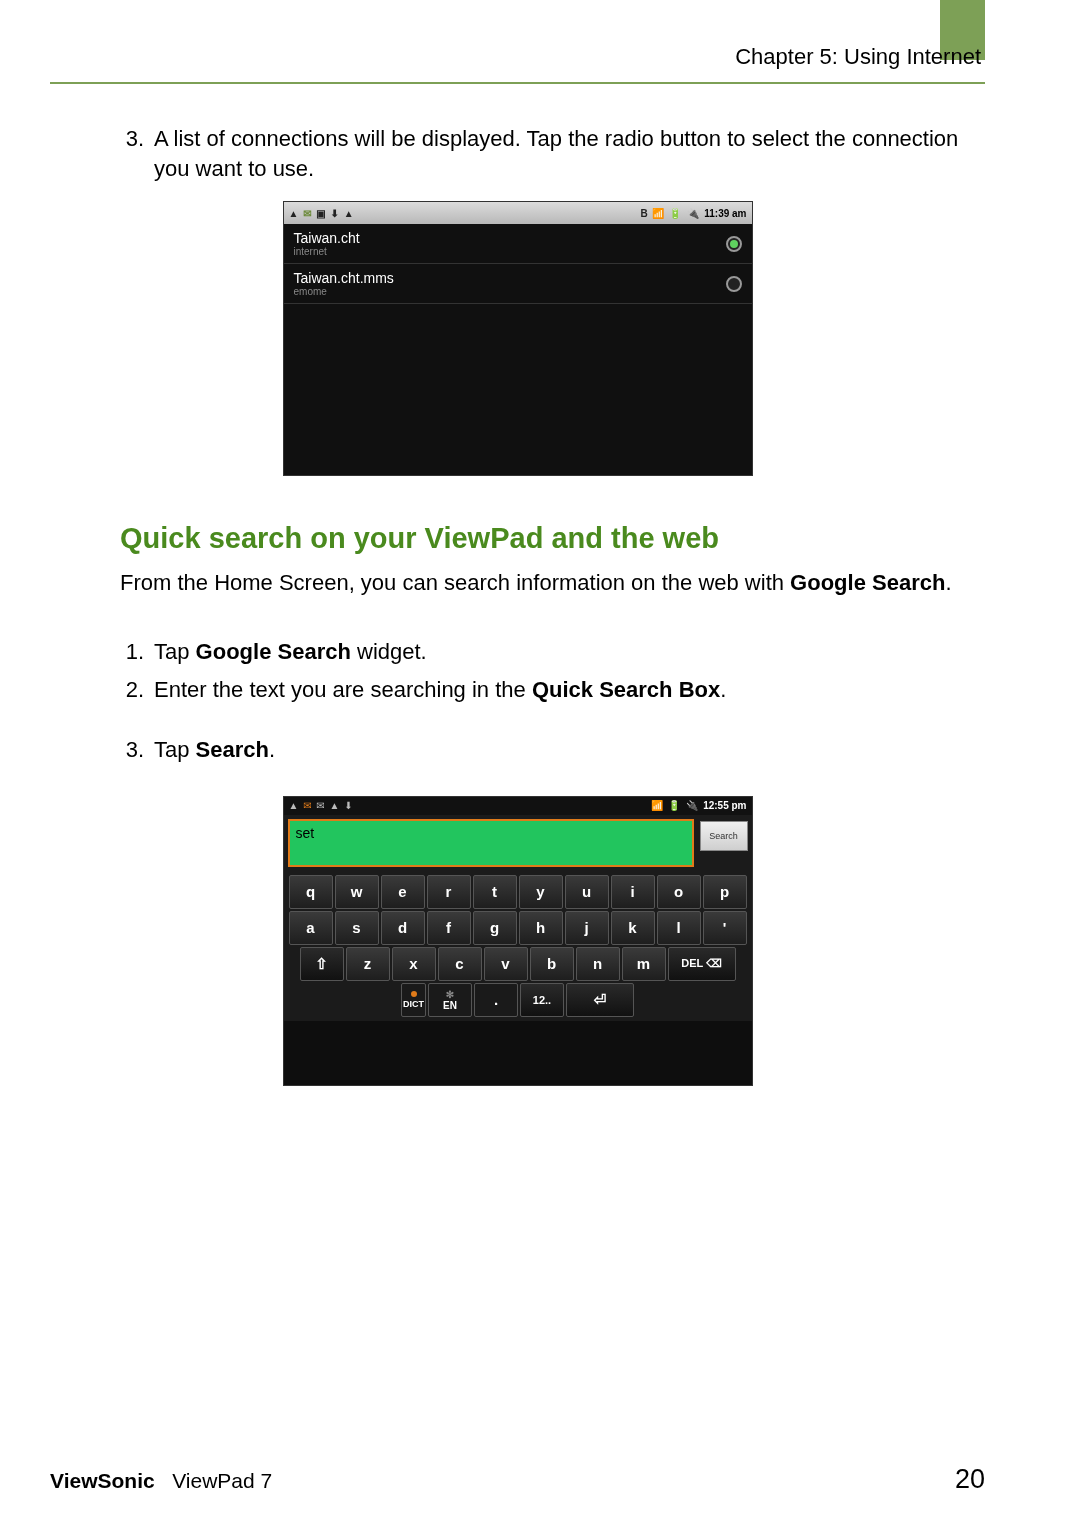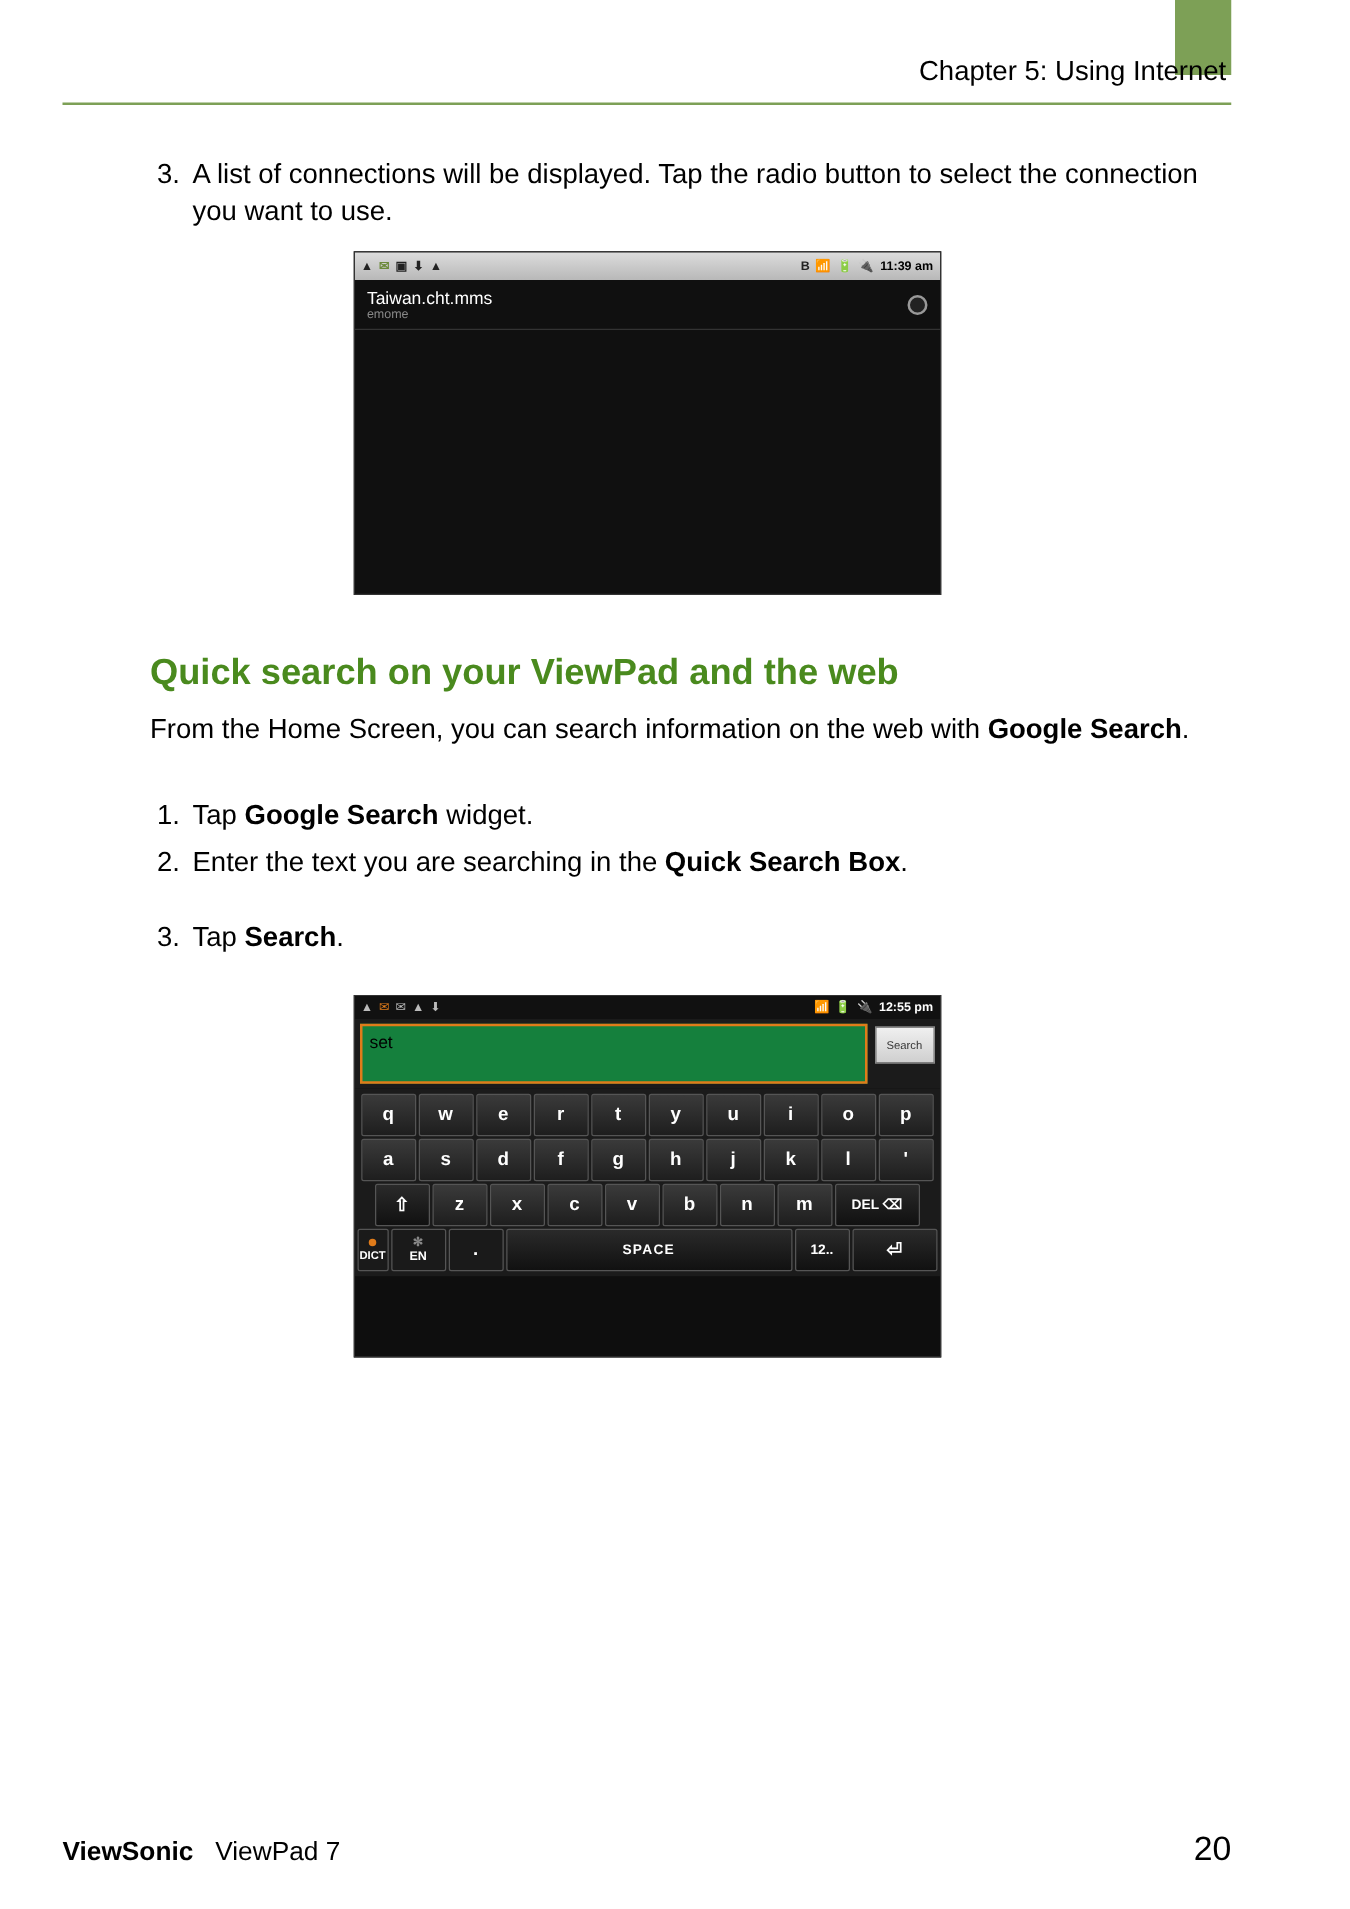--- a/index.html
+++ b/index.html
@@ -142,21 +142,21 @@
   .srch-status .left span { margin:0 1px; }
   .srch-status .right span { margin:0 1px; }
   .srch-status .envelope-icon { color:#e07b1a; }
   .srch-status .time { color:#fff; font-weight:bold; }
   .srch-box-row {
     display:flex; gap:6px; padding:4px; align-items:flex-start;
     background:#1b1b1b;
   }
   .srch-input {
     flex:1; height:48px; border:2px solid #e07b1a;
-    background:#15803d; color:#000; font-size:14px;
+    background:#22c55e; color:#000; font-size:14px;
     padding:4px 6px;
   }
   .srch-btn {
     width:48px; height:30px; margin-top:2px;
     background: linear-gradient(#f0f0f0,#cfcfcf);
     border:1px solid #888; font-size:9px; color:#333;
     display:flex; align-items:center; justify-content:center;
   }
   .suggest-row {
     display:flex; gap:2px; padding:0 2px; background:#1b1b1b;
@@ -231,20 +231,27 @@
         <div class="right">
           <span>B</span>
           <span>📶</span>
           <span>🔋</span>
           <span>🔌</span>
           <span class="time">11:39 am</span>
         </div>
       </div>
       <div class="apn-item">
         <div>
+          <span class="name">Taiwan.cht</span>
+          <span class="sub">internet</span>
+        </div>
+        <div class="apn-radio selected"></div>
+      </div>
+      <div class="apn-item">
+        <div>
           <span class="name">Taiwan.cht.mms</span>
           <span class="sub">emome</span>
         </div>
         <div class="apn-radio"></div>
       </div>
     </div>
   </div>
 
   <div class="section-h">Quick search on your ViewPad and the web</div>
   <div class="para">
@@ -333,21 +340,20 @@
         <div class="kbd-row bottom-row">
           <div class="key dict">
             <span class="dot"></span>
             <span>DICT</span>
           </div>
           <div class="key en">
             <span class="gear">✻</span>
             <span>EN</span>
           </div>
           <div class="key period">.</div>
-          <div class="key dark space">SPACE</div>
           <div class="key dark num small">12..</div>
           <div class="key dark enter">⏎</div>
         </div>
       </div>
     </div>
   </div>
 
 </div>
 
 <div class="footer">

